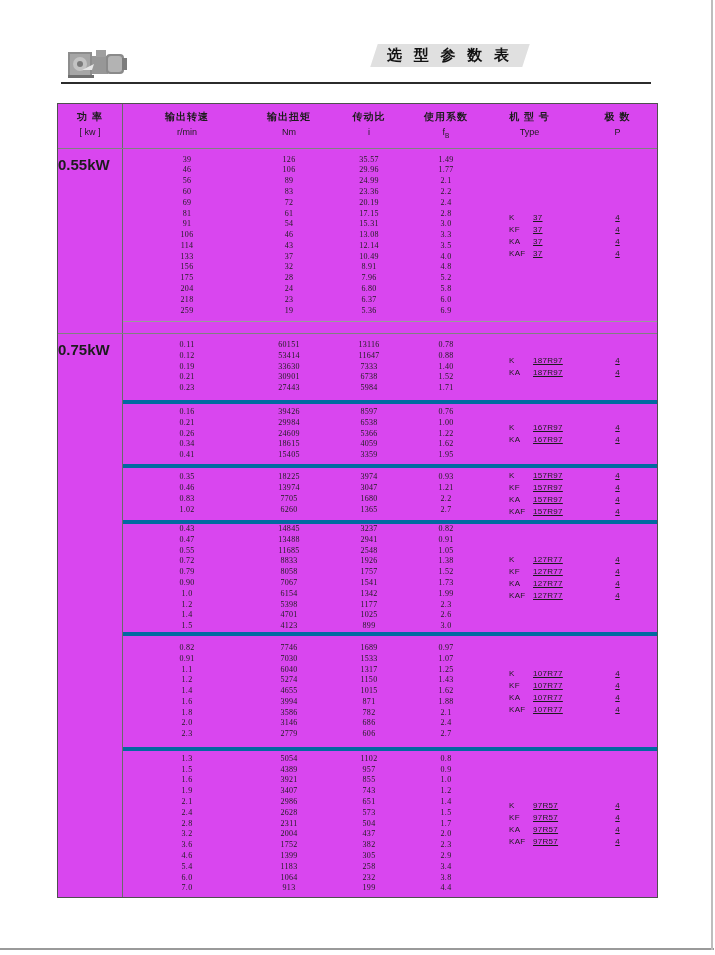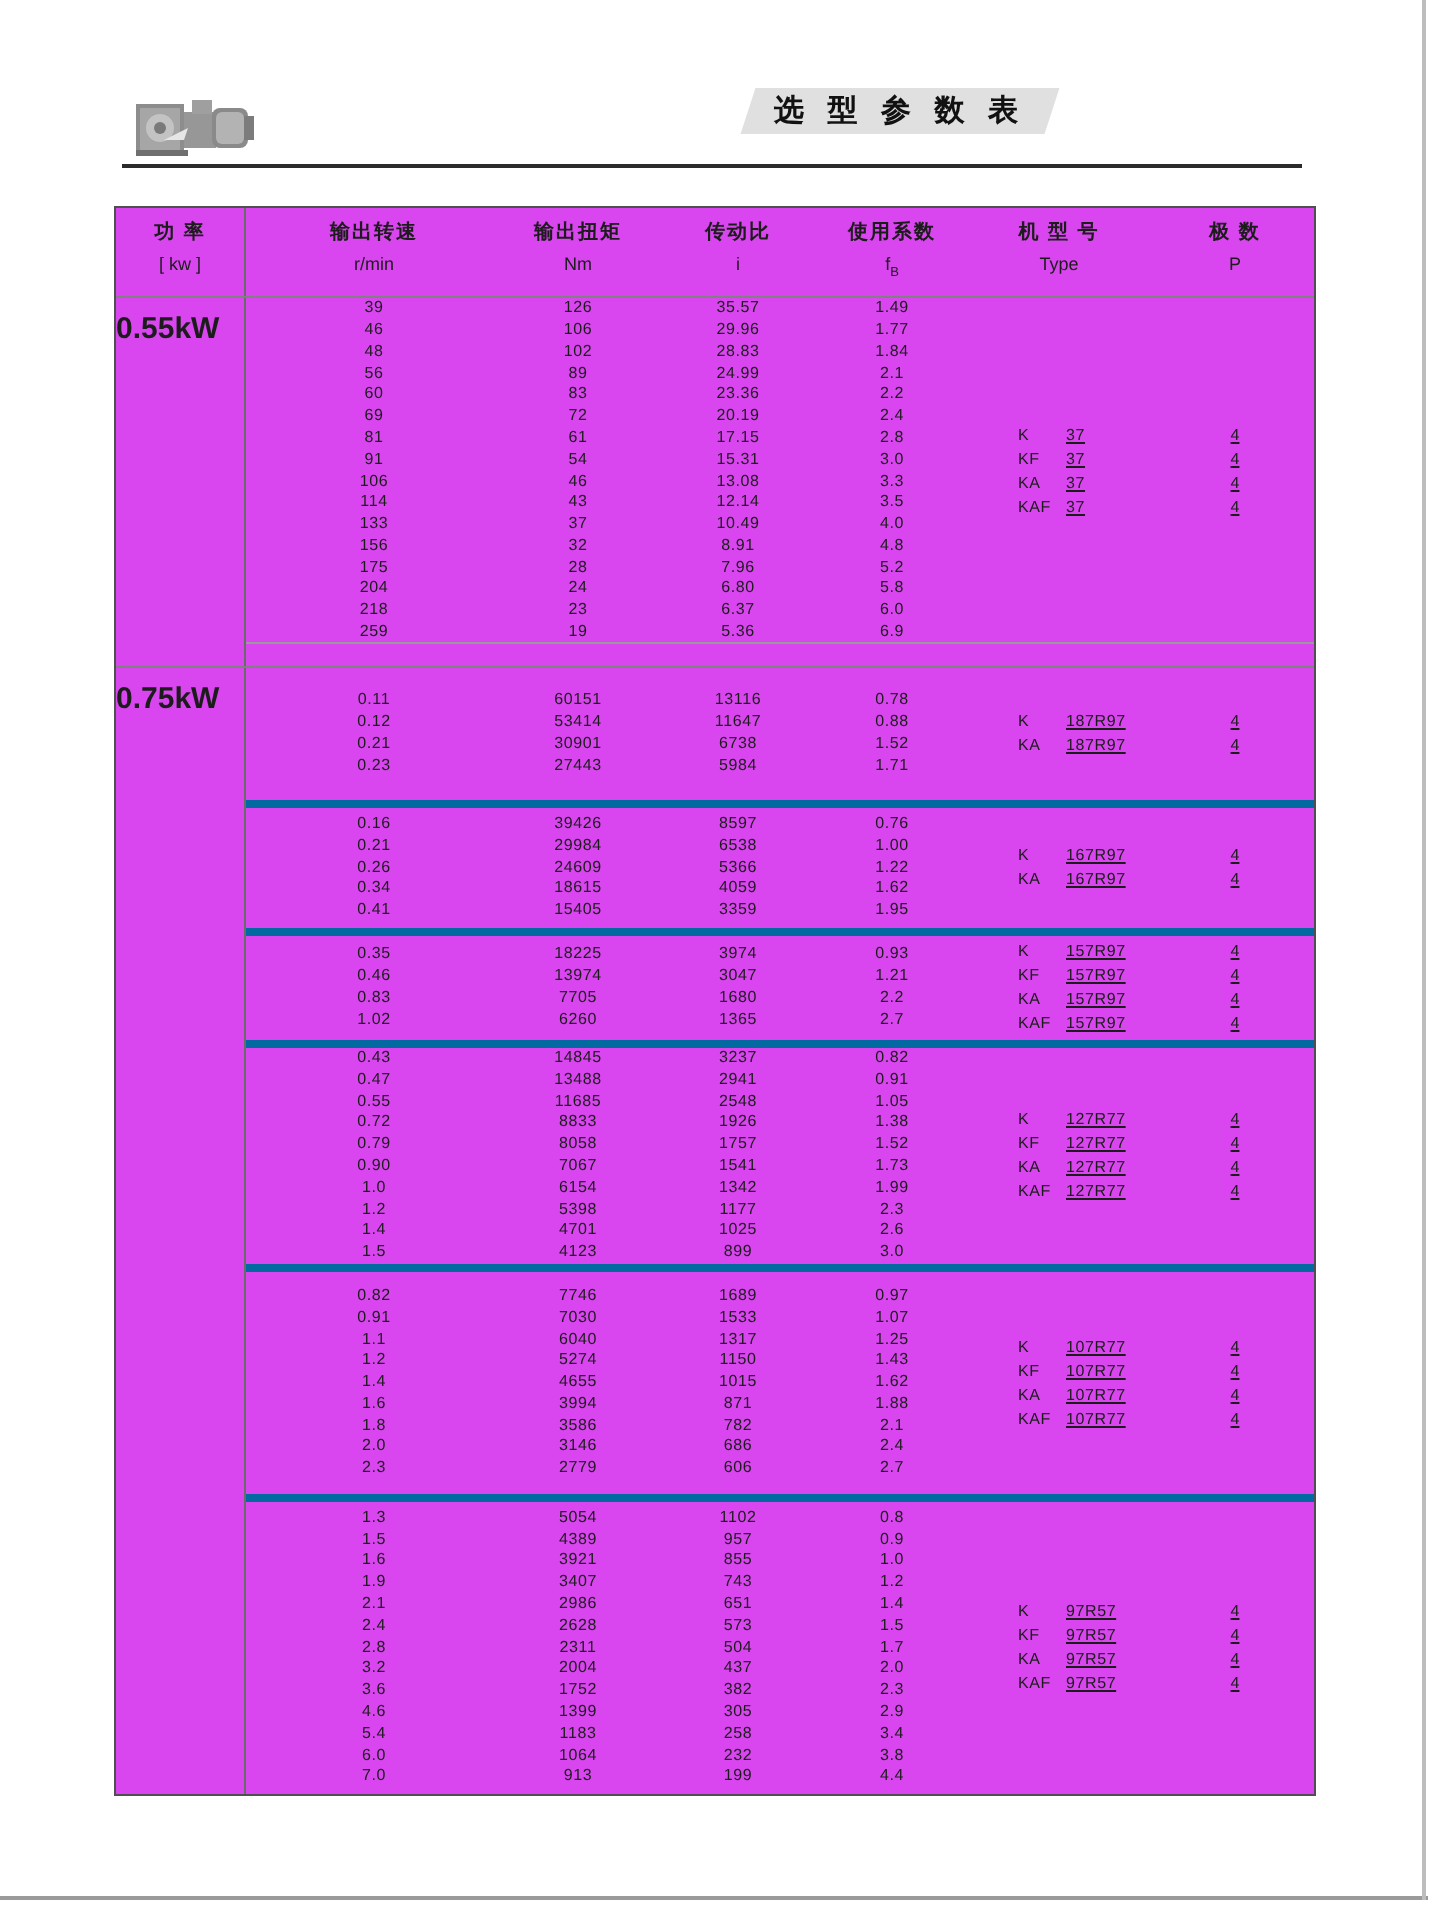--- a/index.html
+++ b/index.html
@@ -34,21 +34,21 @@
 
   .group { display:flex; }
   .group + .group { border-top:1px solid #808080; }
   .plabel { padding-top:7px; font-size:15px; font-weight:bold;
             letter-spacing:0px; white-space:nowrap; }
   .inner { width:534px; }
   .inner-closed { height:173px; border-bottom:1px solid #9a9a9a; }
 
   .block { display:flex; }
   .block-sep { border-top:4px solid #0369a1; }
-  .valswrap { width:358px; flex:none; }
+  .valswrap { width:358px; flex:none;font-family:Liberation Serif, serif; }
   .vals { height:100%; display:flex; flex-direction:column; justify-content:center; }
   .r { display:grid; grid-template-columns:128px 76px 84px 70px; }
   .r .c { font-size:8px; line-height:10.8px; text-align:center; letter-spacing:0.3px; }
 
   .types { width:176px; flex:none; display:flex; flex-direction:column; justify-content:center;text-decoration:underline; }
   .trow { display:grid; grid-template-columns:97px 79px; }
   .t-model { font-size:8px; line-height:12px; text-align:left; padding-left:28px;
              letter-spacing:0.3px; white-space:nowrap; }
   .t-prefix { display:inline-block; min-width:24px; }
   .t-p { font-size:8px; line-height:12px; text-align:center; }
@@ -125,26 +125,20 @@
                     <span class="c">35.57</span>
                     <span class="c">1.49</span>
                   </div>
                   <div class="r">
                     <span class="c">46</span>
                     <span class="c">106</span>
                     <span class="c">29.96</span>
                     <span class="c">1.77</span>
                   </div>
                   <div class="r">
-                    <span class="c">48</span>
-                    <span class="c">102</span>
-                    <span class="c">28.83</span>
-                    <span class="c">1.84</span>
-                  </div>
-                  <div class="r">
                     <span class="c">56</span>
                     <span class="c">89</span>
                     <span class="c">24.99</span>
                     <span class="c">2.1</span>
                   </div>
                   <div class="r">
                     <span class="c">60</span>
                     <span class="c">83</span>
                     <span class="c">23.36</span>
                     <span class="c">2.2</span>
@@ -252,20 +246,26 @@
                     <span class="c">13116</span>
                     <span class="c">0.78</span>
                   </div>
                   <div class="r">
                     <span class="c">0.12</span>
                     <span class="c">53414</span>
                     <span class="c">11647</span>
                     <span class="c">0.88</span>
                   </div>
                   <div class="r">
+                    <span class="c">0.19</span>
+                    <span class="c">33630</span>
+                    <span class="c">7333</span>
+                    <span class="c">1.40</span>
+                  </div>
+                  <div class="r">
                     <span class="c">0.21</span>
                     <span class="c">30901</span>
                     <span class="c">6738</span>
                     <span class="c">1.52</span>
                   </div>
                   <div class="r">
                     <span class="c">0.23</span>
                     <span class="c">27443</span>
                     <span class="c">5984</span>
                     <span class="c">1.71</span>

